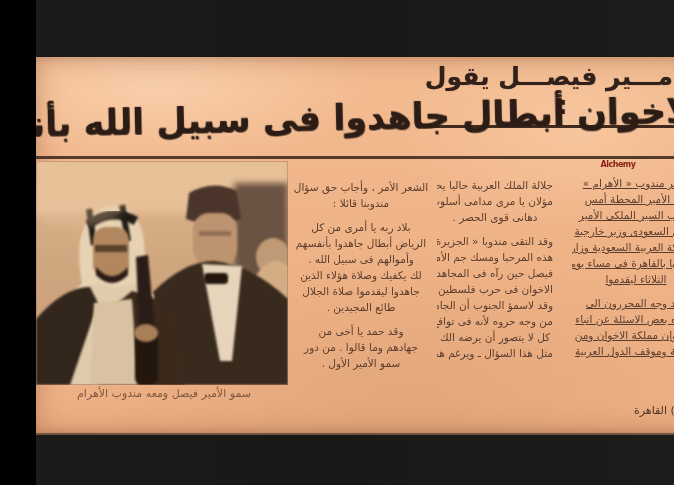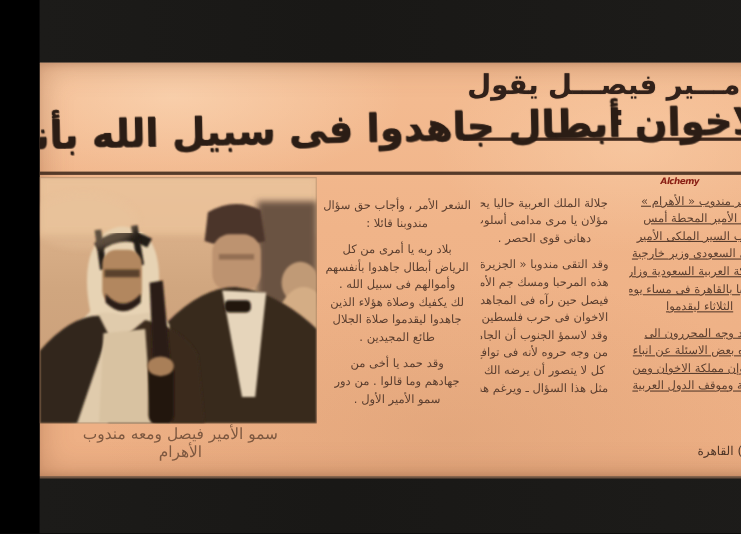--- a/index.html
+++ b/index.html
@@ -19,32 +19,32 @@
           font-size:25px;font-weight:bold;color:#31211a;letter-spacing:-1px;
           border-bottom:3px solid #40291d;padding-bottom:5px;
           text-shadow:0 0 1px rgba(49,33,26,.6);filter:blur(.2px);}
   .headline{position:absolute;left:6px;top:97px;width:662px;direction:rtl;text-align:center;
             font-size:35px;font-weight:bold;color:#2b1d15;transform:rotate(-1.2deg);
             letter-spacing:-2px;white-space:nowrap;
             text-shadow:0 0 1px #2b1d15,0.5px 0.5px 0 rgba(43,29,21,.7);filter:blur(.25px);}
   .headline-rule{position:absolute;left:0;top:156px;width:674px;height:3px;background:#3a2418;opacity:.85;}
   .photo{position:absolute;left:0;top:161px;width:252px;height:224px;}
   .caption{position:absolute;left:28px;top:387px;width:200px;direction:rtl;text-align:center;
-           font-size:14px;color:#6b4a35;filter:blur(.55px);opacity:.85;}
+           font-size:11px;color:#6b4a35;filter:blur(.55px);opacity:.85;}
   .col{position:absolute;direction:rtl;text-align:center;color:#53382a;
        font-size:10.5px;line-height:16px;filter:blur(.35px);opacity:.95;}
   .col .line{white-space:nowrap;overflow:hidden;}
   .col .gap{height:8px;}
   .col1{left:257px;top:179px;width:136px;}
   .col2{left:401px;top:177px;width:116px;}
   .col3{left:536px;top:175px;width:128px;text-decoration:underline;}
   .footnote{position:absolute;left:598px;top:404px;width:72px;direction:rtl;text-align:left;
             font-size:11px;color:#4e3527;filter:blur(.3px);}
   .watermark{position:absolute;left:562px;top:160px;width:40px;font-size:8px;font-weight:bold;
-             color:#8a2015;filter:blur(.6px);letter-spacing:-.5px;text-align:center;font-style:italic;}
+             color:#8a2015;filter:blur(.6px);letter-spacing:-.5px;text-align:center;}
 </style>
 </head>
 <body>
 
 <div class="stage">
 
   <div class="letterbox top"></div>
   <div class="letterbox bottom"></div>
 
   <div class="paper"></div>

